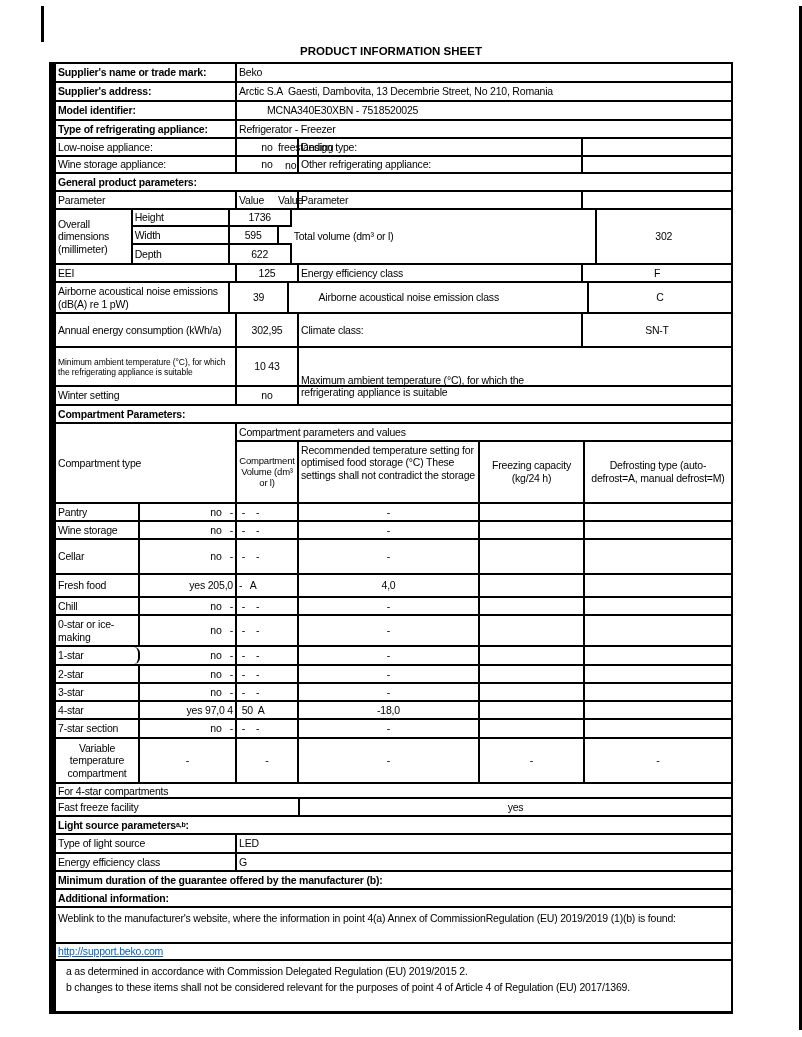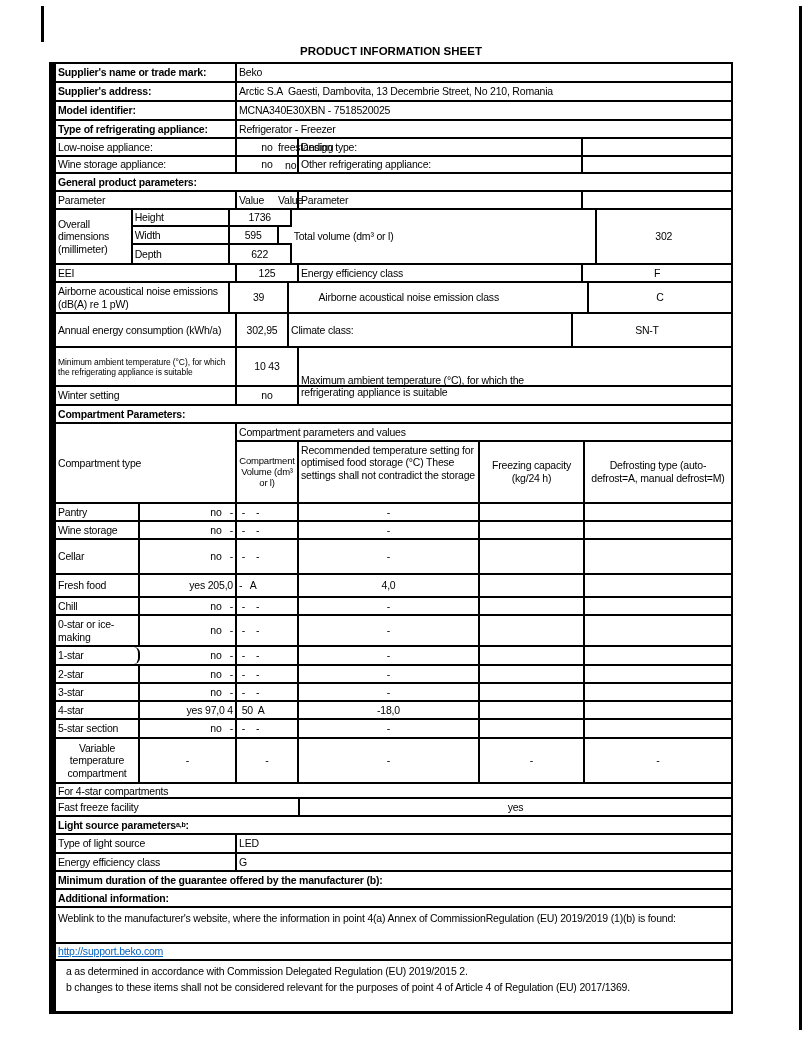--- a/index.html
+++ b/index.html
@@ -39,21 +39,21 @@
   <div class="row" style="height:19px;">
     <div class="c b" style="width:181px;">Supplier's name or trade mark:</div>
     <div class="c last" style="width:494px;">Beko</div>
   </div>
   <div class="row" style="height:19px;">
     <div class="c b" style="width:181px;">Supplier's address:</div>
     <div class="c last pre" style="width:494px;">Arctic S.A  Gaesti, Dambovita, 13 Decembrie Street, No 210, Romania</div>
   </div>
   <div class="row" style="height:19px;">
     <div class="c b" style="width:181px;">Model identifier:</div>
-    <div class="c last" style="width:418px;">MCNA340E30XBN - 7518520025</div>
+    <div class="c last" style="width:418px;margin-left:28px;">MCNA340E30XBN - 7518520025</div>
   </div>
   <div class="row" style="height:18px;">
     <div class="c b" style="width:181px;">Type of refrigerating appliance:</div>
     <div class="c last" style="width:494px;">Refrigerator - Freezer</div>
   </div>
   <div class="row" style="height:18px;">
     <div class="c" style="width:181px;">Low-noise appliance:</div>
     <div class="c ctr" style="width:62px;">no</div>
     <div class="c" style="width:284px;">Design type:</div>
     <div class="c last" style="width:148px;"></div>
@@ -103,21 +103,21 @@
     <div class="c last ctr" style="width:148px;">F</div>
   </div>
   <div class="row" style="height:31px;">
     <div class="c" style="width:181px;">Airborne acoustical noise emissions (dB(A) re 1 pW)</div>
     <div class="c ctr" style="width:62px;">39</div>
     <div class="c" style="width:284px;margin-left:27px;">Airborne acoustical noise emission class</div>
     <div class="c last ctr" style="width:148px;">C</div>
   </div>
   <div class="row" style="height:34px;">
     <div class="c" style="width:181px;">Annual energy consumption (kWh/a)</div>
-    <div class="c ctr" style="width:52px;">302,95</div>
+    <div class="c ctr" style="width:62px;">302,95</div>
     <div class="c" style="width:284px;">Climate class:</div>
     <div class="c last ctr" style="width:148px;">SN-T</div>
   </div>
   <div class="row" style="height:39px;">
     <div class="c sm" style="width:181px;">Minimum ambient temperature (°C), for which the refrigerating appliance is suitable</div>
     <div class="c ctr pre" style="width:62px;">10 43</div>
     <div class="c" style="width:284px;margin-top:38px;">Maximum ambient temperature (°C), for which the refrigerating appliance is suitable</div>
     <div class="c last" style="width:148px;"></div>
   </div>
   <div class="row" style="height:19px;">
@@ -218,21 +218,21 @@
   </div>
   <div class="row" style="height:18px;">
     <div class="c" style="width:84px;">4-star</div>
     <div class="c rt pre" style="width:97px;">yes 97,0 4</div>
     <div class="c pre" style="width:62px;"> 50  A</div>
     <div class="c ctr" style="width:181px;">-18,0</div>
     <div class="c ctr" style="width:105px;"></div>
     <div class="c last ctr" style="width:146px;"></div>
   </div>
   <div class="row" style="height:19px;">
-    <div class="c" style="width:84px;">5-star section</div>
+    <div class="c" style="width:84px;">7-star section</div>
     <div class="c rt pre" style="width:97px;">no   -</div>
     <div class="c pre" style="width:62px;"> -    -</div>
     <div class="c ctr" style="width:181px;">-</div>
     <div class="c ctr" style="width:105px;"></div>
     <div class="c last ctr" style="width:146px;"></div>
   </div>
   <div class="row" style="height:45px;">
     <div class="c ctr" style="width:84px;">Variable temperature compartment</div>
     <div class="c ctr" style="width:97px;">-</div>
     <div class="c ctr" style="width:62px;">-</div>

